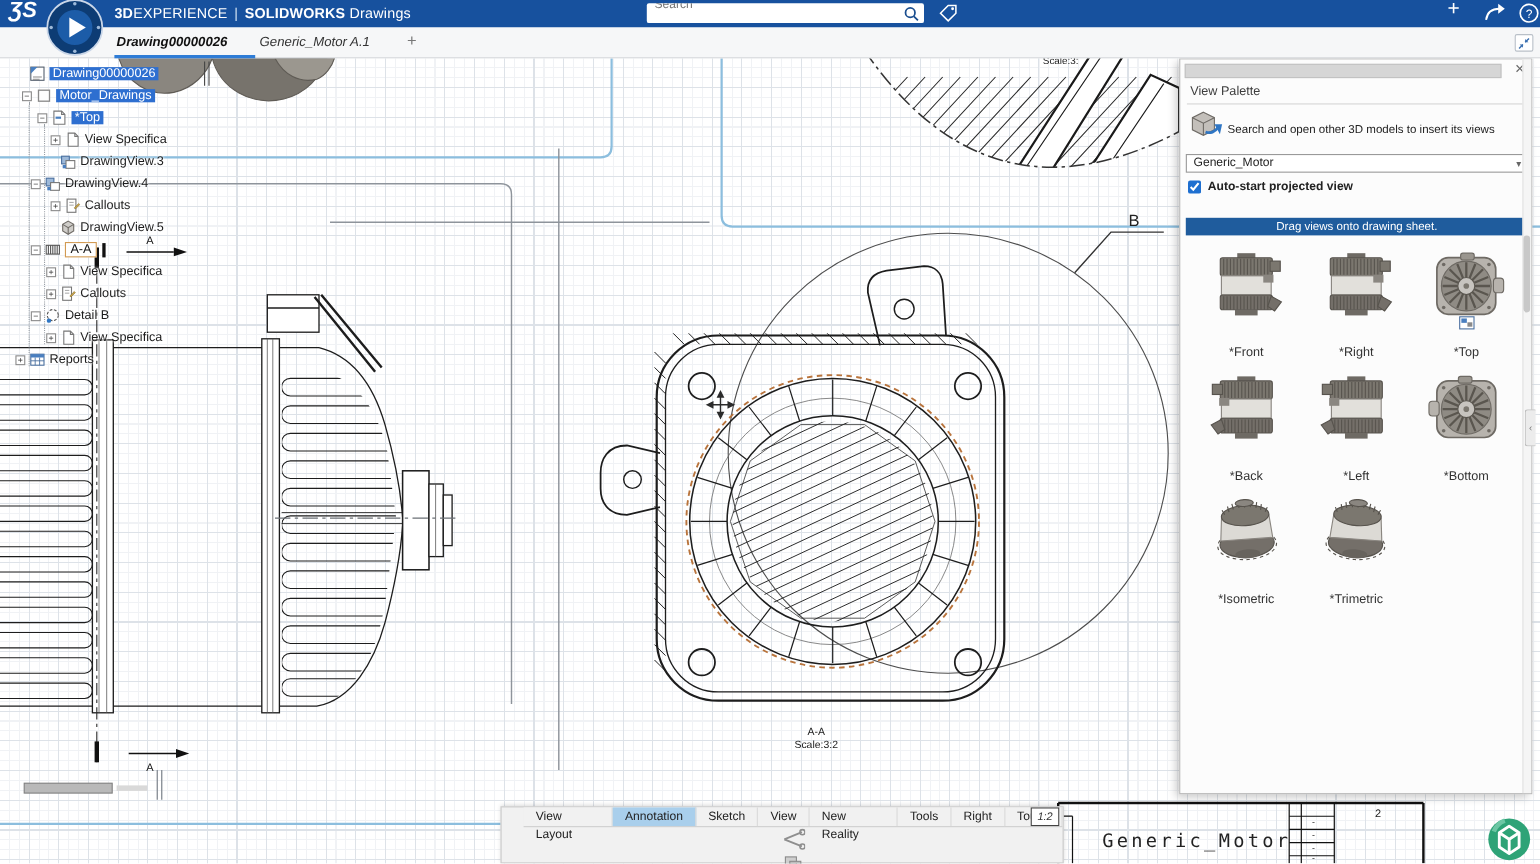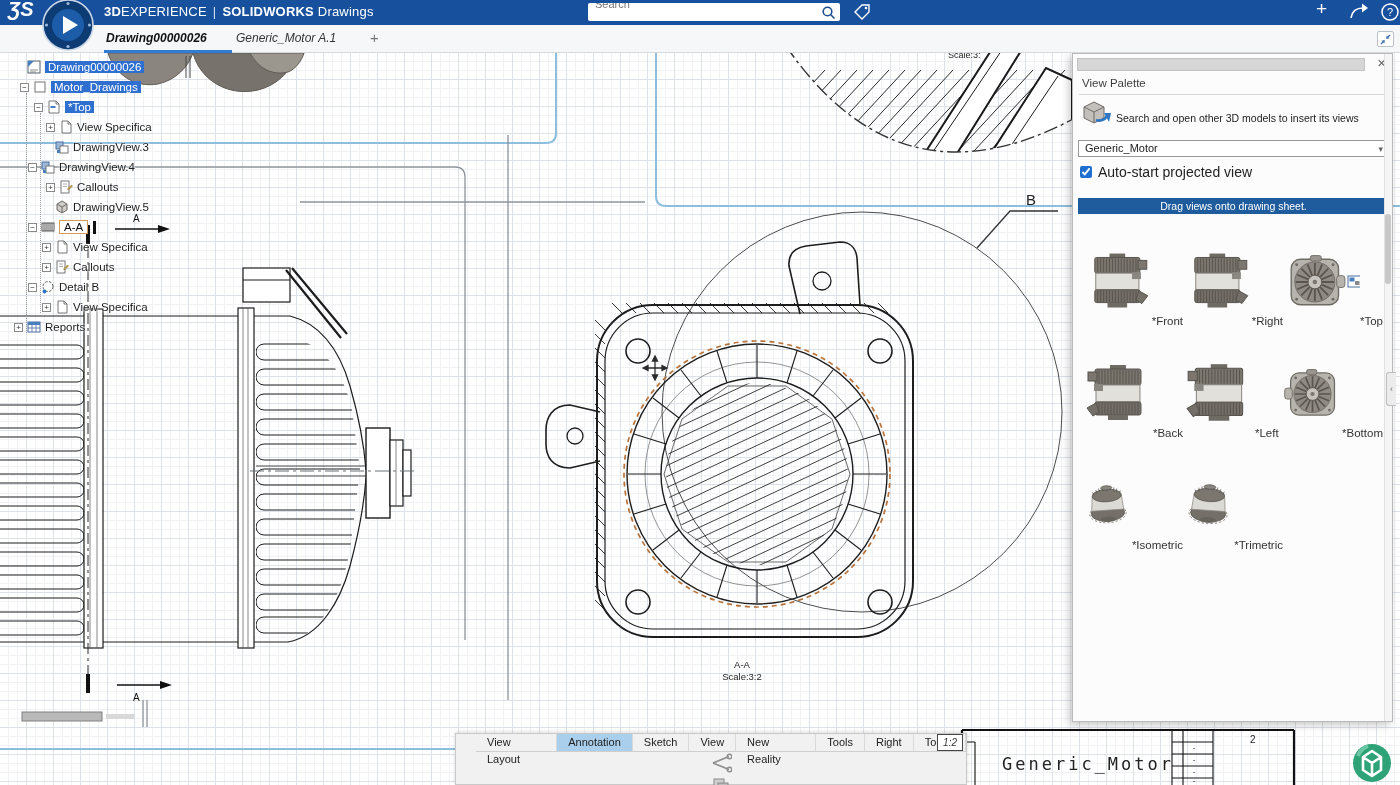--- a/index.html
+++ b/index.html
@@ -75,26 +75,26 @@
   #pal-close { position:absolute; right:6px; top:0; font-size:15px; color:#666; cursor:pointer; }
   #pal-title { position:absolute; left:9px; top:23px; font-size:11.5px; color:#3d3d3d; }
   #pal-sep { position:absolute; left:6px; right:6px; top:40px; border-top:1px solid #d5d5d5; }
   #pal-hint-icon { position:absolute; left:7px; top:46px; }
   #pal-hint { position:absolute; left:43px; top:58px; width:272px; font-size:10.5px; color:#222; }
   #pal-select { position:absolute; left:5px; top:86px; width:311px; height:17px; background:#fff;
     border:1px solid #999; font-size:11px; color:#222; line-height:15px; padding:0 6px; cursor:pointer; }
   #pal-select .caret { position:absolute; right:5px; top:1px; color:#666; font-size:9px; }
   #pal-check-row { position:absolute; left:7px; top:110px; display:flex; align-items:center; gap:6px; }
   #pal-check-row input { width:12px; height:12px; accent-color:#1e6fd0; }
-  #pal-check-row label { font-size:14px; color:#222; }
+  #pal-check-row label { font-size:11px; color:#222;font-weight:bold; }
   #pal-banner { position:absolute; left:5px; top:144px; width:311px; height:16px; background:#1f5c9d;
     color:#fff; font-size:10.5px; text-align:center; line-height:16px; }
   #pal-grid { position:absolute; left:10px; top:169px; width:300px; display:grid;
     grid-template-columns:repeat(3,100px); grid-auto-rows:112px; }
-  .pal-cell { display:flex; flex-direction:row; align-items:center; padding-top:6px; cursor:grab; }
+  .pal-cell { display:flex; flex-direction:column; align-items:center; padding-top:6px; cursor:grab; }
   .pal-cell .vlabel { margin-top:auto; font-size:11.5px; color:#333; padding-bottom:8px; }
   #pal-scroll { position:absolute; right:0; top:0; width:8px; height:667px; background:#f5f5f5; border-left:1px solid #e2e2e2; }
   #pal-thumb { position:absolute; right:1px; top:160px; width:6px; height:70px; background:#c8c8c8; border-radius:3px; cursor:pointer; }
   #pal-handle { position:absolute; left:1386px; top:372px; width:10px; height:34px; background:#ececec;
     border:1px solid #bdbdbd; border-right:none; border-radius:3px 0 0 3px; z-index:6; font-size:9px;
     color:#777; display:flex; align-items:center; justify-content:center; cursor:pointer; }
   #defs-store { position:absolute; width:0; height:0; overflow:hidden; }
 </style>
 </head>
 <body>

